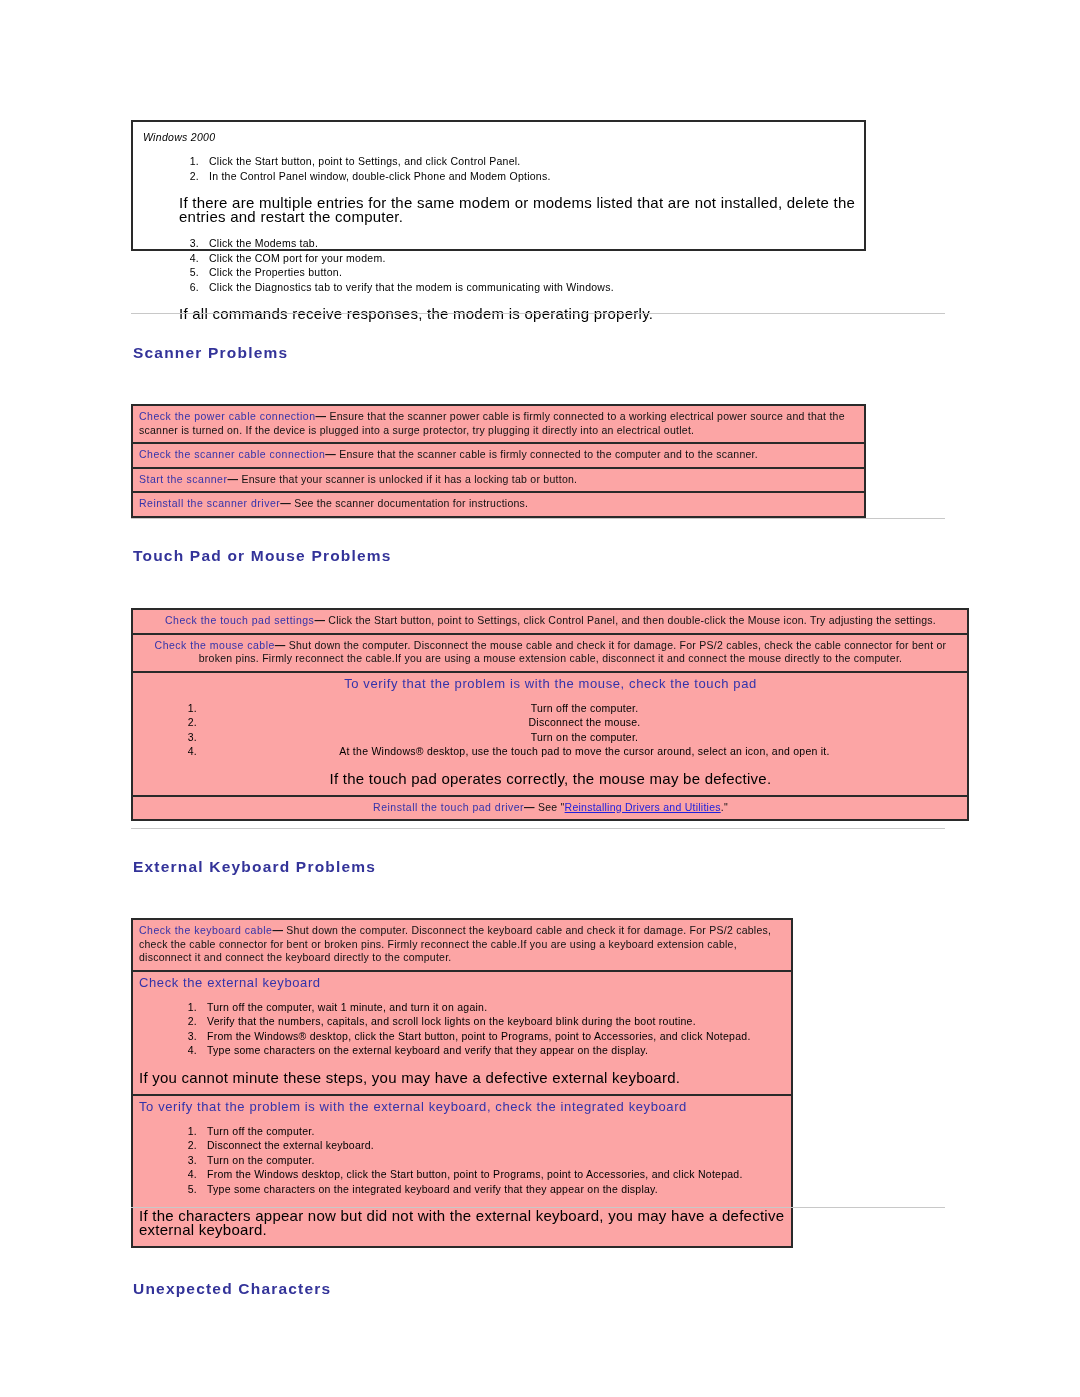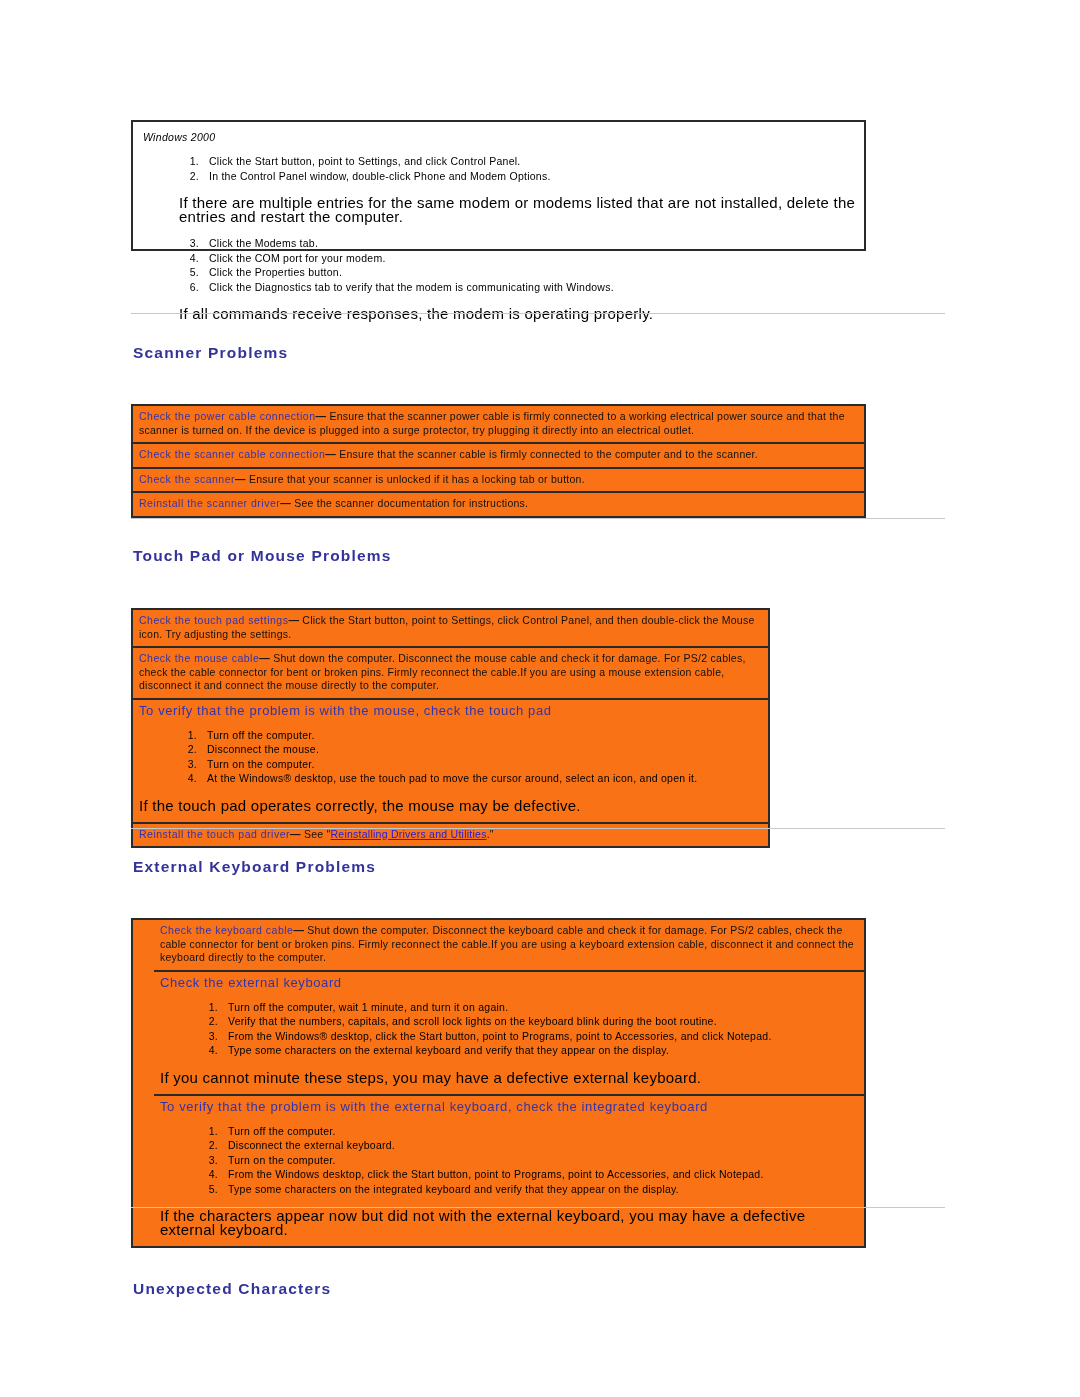--- a/index.html
+++ b/index.html
@@ -38,21 +38,21 @@
     margin: 0;
     padding: 0;
     line-height: 1.1;
     text-align: right;
   }
 
   
   .tbl {
     border: 2px solid #2a2a2a;
     border-collapse: collapse;
-    background: #f97316;
+    background: #fca5a5;
     box-sizing: border-box;
   }
   .tbl .row {
     border-bottom: 2px solid #2a2a2a;
     padding: 4px 5px 5px 6px;
     box-sizing: border-box;
   }
   .tbl .row:last-child { border-bottom: none; }
 
   .body-txt {
@@ -130,25 +130,25 @@
   #win-panel ol.steps { margin-top: 11px; }
   #win-panel .note { margin-left: 38px; }
 
   
   #div1 { position:absolute; left:131px; top:313px; }
   #h-scanner { position:absolute; left:133px; top:344px; }
   #tbl-scanner { position:absolute; left:131px; top:404px; width:735px; }
 
   #div2 { position:absolute; left:131px; top:518px; }
   #h-touch { position:absolute; left:133px; top:547px; }
-  #tbl-touch { position:absolute; left:131px; top:608px; width:639px; }
+  #tbl-touch { position:absolute; left:131px; top:608px; width:838px;text-align:center; }
 
   #div3 { position:absolute; left:131px; top:828px; }
   #h-kbd { position:absolute; left:133px; top:858px; }
-  #tbl-kbd { position:absolute; left:131px; top:918px; width:735px;padding-left:21px; }
+  #tbl-kbd { position:absolute; left:131px; top:918px; width:662px; }
 
   #div4 { position:absolute; left:131px; top:1207px; }
   #h-unexp { position:absolute; left:133px; top:1280px; }
 </style>
 </head>
 <body>
 
 <div class="page">
 
   <div id="win-panel">
@@ -176,21 +176,21 @@
   <h2 id="h-scanner" class="section-heading">Scanner Problems</h2>
 
   <div id="tbl-scanner" class="tbl">
     <div class="row body-txt">
       <span class="lead">Check the power cable connection</span><span class="dash">—</span><span> Ensure that the scanner power cable is firmly connected to a working electrical power source and that the scanner is turned on. If the device is plugged into a surge protector, try plugging it directly into an electrical outlet.</span>
     </div>
     <div class="row body-txt">
       <span class="lead">Check the scanner cable connection</span><span class="dash">—</span><span> Ensure that the scanner cable is firmly connected to the computer and to the scanner.</span>
     </div>
     <div class="row body-txt">
-      <span class="lead">Check the scanner</span><span class="dash">—</span><span> Ensure that your scanner is unlocked if it has a locking tab or button.</span>
+      <span class="lead">Start the scanner</span><span class="dash">—</span><span> Ensure that your scanner is unlocked if it has a locking tab or button.</span>
     </div>
     <div class="row body-txt">
       <span class="lead">Reinstall the scanner driver</span><span class="dash">—</span><span> See the scanner documentation for instructions.</span>
     </div>
   </div>
 
   <div id="div2" class="divider"></div>
 
   <h2 id="h-touch" class="section-heading">Touch Pad or Mouse Problems</h2>
 

